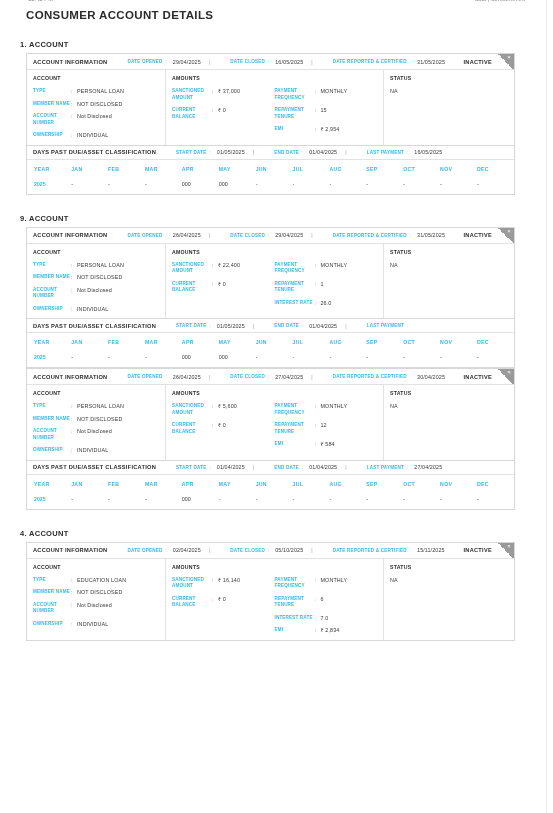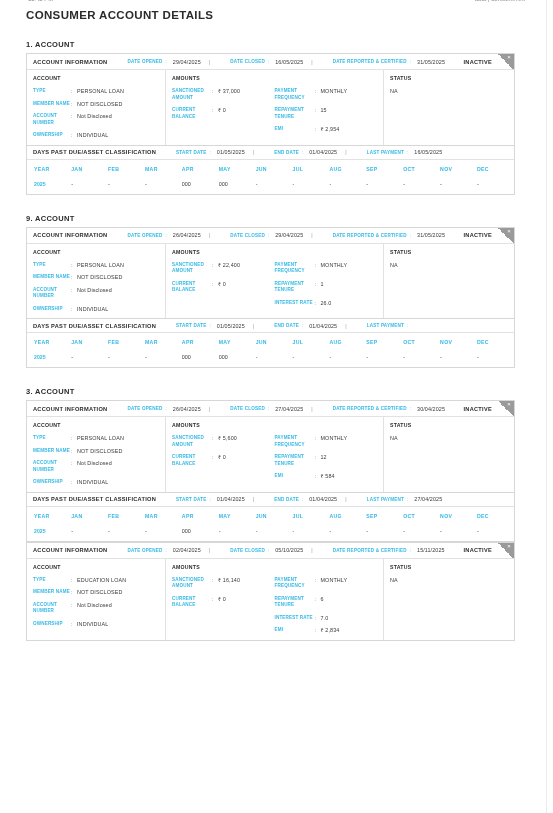--- a/index.html
+++ b/index.html
@@ -38,21 +38,21 @@
     color: #2b2b2b;
     margin: 4px 0 0 6px;
   }
 
   
   .section-heading {
     font-size: 7.5px;
     font-weight: bold;
     letter-spacing: 0.3px;
     color: #2b2b2b;
-    margin: 19px 0 4px 6px;
+    margin: 19px 0 4px 0;
   }
 
   
   .card {
     position: relative;
     border: 1px solid #d7d7d7;
     background: #ffffff;
     margin-left: 6px;
     margin-right: 18px;
     box-shadow: 0 0 0 0 rgba(0,0,0,0);
@@ -523,21 +523,20 @@
               <td>-</td>
               <td>-</td>
               <td>-</td>
               <td>-</td>
               <td>-</td>
               <td>-</td>
             </tr>
           </tbody>
         </table>
       </div>
-      <div class="section-heading">3. ACCOUNT</div>
       <div class="card">
         <div class="card-head">
           <span class="head-title">ACCOUNT INFORMATION</span>
           <div class="meta-group first">
             <span class="meta-lbl">DATE OPENED</span>
             <span class="meta-sep">:</span>
             <span class="meta-val">26/04/2025</span>
           </div>
           <span class="divider-pipe">|</span>
           <div class="meta-group">
@@ -667,20 +666,21 @@
               <td>-</td>
               <td>-</td>
               <td>-</td>
               <td>-</td>
               <td>-</td>
               <td>-</td>
             </tr>
           </tbody>
         </table>
       </div>
+      <div class="section-heading">4. ACCOUNT</div>
       <div class="card">
         <div class="card-head">
           <span class="head-title">ACCOUNT INFORMATION</span>
           <div class="meta-group first">
             <span class="meta-lbl">DATE OPENED</span>
             <span class="meta-sep">:</span>
             <span class="meta-val">02/04/2025</span>
           </div>
           <span class="divider-pipe">|</span>
           <div class="meta-group">

